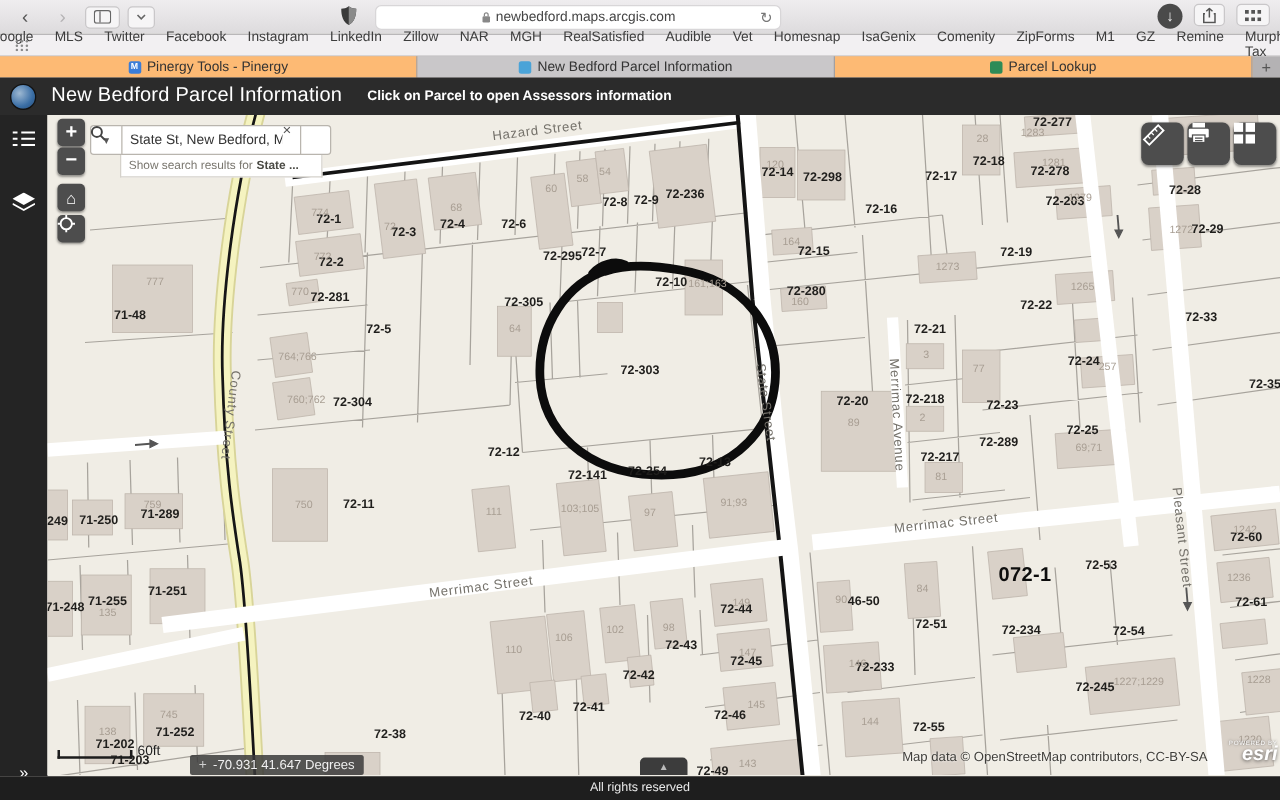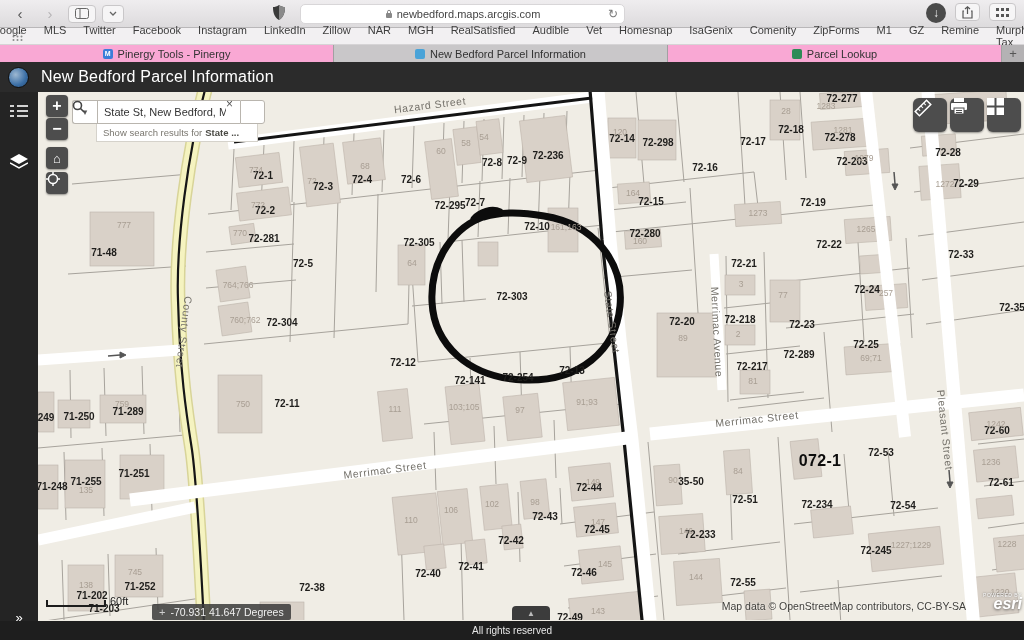--- a/index.html
+++ b/index.html
@@ -25,21 +25,21 @@
   .rightbtns{position:absolute;right:8px;top:3px;display:flex;gap:9px;}
   .dlcircle{width:20px;height:20px;border-radius:50%;background:#4a4a4a;color:#eee;
     display:flex;align-items:center;justify-content:center;font-size:12px;}
   .bookmarks{position:absolute;left:0;top:28px;width:1024px;height:17px;background:#f2f0f2;
     border-bottom:1px solid #d6d4d6;display:flex;align-items:center;justify-content:center;
     gap:17px;font-size:11px;color:#3d3d3d;}
   .bm-grid{position:absolute;left:12px;top:4px;}
   .tabbar{position:absolute;left:0;top:45px;width:1024px;height:17px;background:#b4b2b4;
     display:flex;align-items:stretch;}
   .tab{flex:1;display:flex;align-items:center;justify-content:center;gap:5px;
-    font-size:11px;color:#333;background:#f9a8d4;border-right:1px solid #a2a0a2;}
+    font-size:11px;color:#333;background:#fdba74;border-right:1px solid #a2a0a2;}
   .tab.active{background:#c9c7c9;}
   .fav{width:10px;height:10px;border-radius:2px;display:inline-flex;align-items:center;
     justify-content:center;font-size:7px;color:#fff;font-weight:bold;}
   .f0{background:#3b7dd8;} .f1{background:#4aa3d8;} .f2{background:#2e8b57;}
   .tabplus{width:22px;display:flex;align-items:center;justify-content:center;color:#555;font-size:13px;}
 
   
   .apphdr{position:absolute;left:0;top:62px;width:1024px;height:30px;background:#2b2b2b;
     display:flex;align-items:center;padding-left:8px;gap:12px;}
   .logo{width:21px;height:21px;border-radius:50%;
@@ -204,20 +204,21 @@
       <div class="tab">
         <span class="fav f2"></span>
         <span>Parcel Lookup</span>
       </div>
       <div class="tabplus">+</div>
     </div>
 
   <div class="apphdr">
     <span class="logo"></span>
     <span class="apptitle">New Bedford Parcel Information</span>
+    <span class="appsub">Click on Parcel to open Assessors information</span>
   </div>
 
   <div class="sidebar">
     <span class="sb-ic" style="top:12px;">
       <svg width="18" height="14">
           <g stroke="#fff" stroke-width="1.6">
             <line x1="0" y1="2" x2="4" y2="2"></line>
             <line x1="7" y1="2" x2="18" y2="2"></line>
             <line x1="0" y1="7" x2="4" y2="7"></line>
             <line x1="7" y1="7" x2="18" y2="7"></line>
@@ -415,21 +416,21 @@
         <div class="ml p" style="left: 102px; top: 495px;">71-252</div>
         <div class="ml p" style="left: 274px; top: 496px;">72-38</div>
         <div class="ml p" style="left: 390px; top: 482px;">72-40</div>
         <div class="ml p" style="left: 433px; top: 475px;">72-41</div>
         <div class="ml p" style="left: 473px; top: 449px;">72-42</div>
         <div class="ml p" style="left: 507px; top: 425px;">72-43</div>
         <div class="ml p" style="left: 551px; top: 396px;">72-44</div>
         <div class="ml p" style="left: 559px; top: 438px;">72-45</div>
         <div class="ml p" style="left: 546px; top: 481px;">72-46</div>
         <div class="ml p" style="left: 532px; top: 526px;">72-49</div>
-        <div class="ml p" style="left: 653px; top: 390px;">35-50</div>
+        <div class="ml p" style="left: 653px; top: 390px;">46-50</div>
         <div class="ml p" style="left: 707px; top: 408px;">72-51</div>
         <div class="ml p" style="left: 662px; top: 443px; text-align: right;">72-233</div>
         <div class="ml p" style="left: 705px; top: 491px;">72-55</div>
         <div class="ml p" style="left: 584px; top: 47px;">72-14</div>
         <div class="ml p" style="left: 620px; top: 51px;">72-298</div>
         <div class="ml p" style="left: 667px; top: 76px;">72-16</div>
         <div class="ml p" style="left: 715px; top: 50px;">72-17</div>
         <div class="ml p" style="left: 753px; top: 38px;">72-18</div>
         <div class="ml p" style="left: 804px; top: 7px;">72-277</div>
         <div class="ml p" style="left: 802px; top: 46px;">72-278</div>

